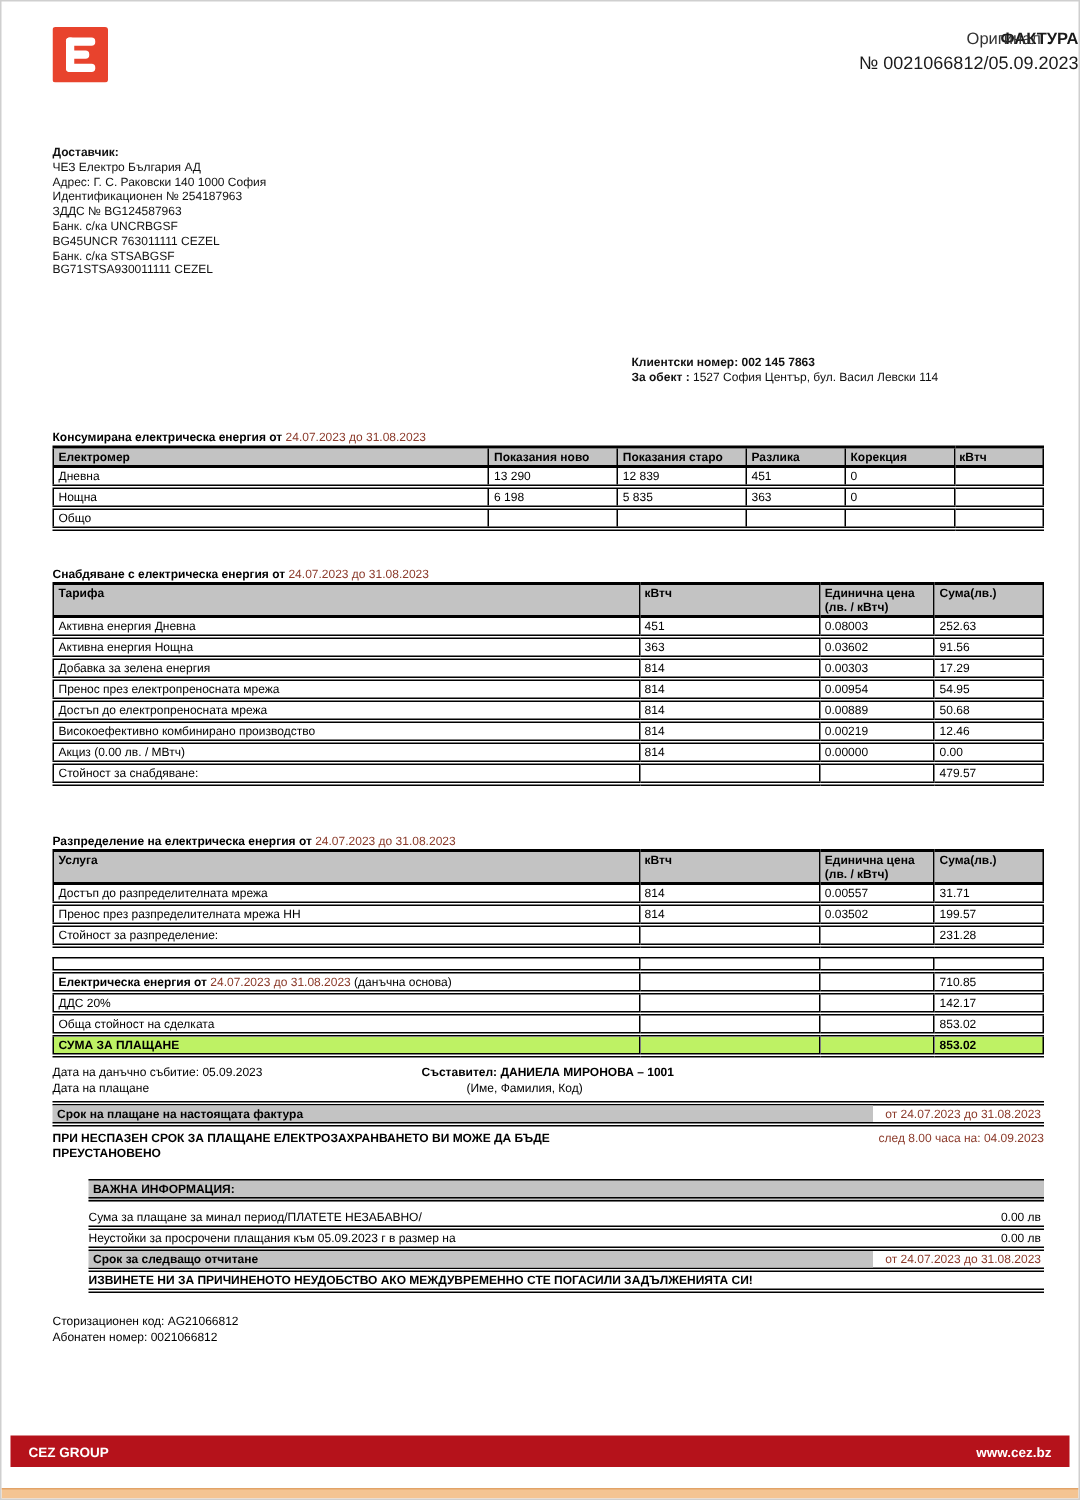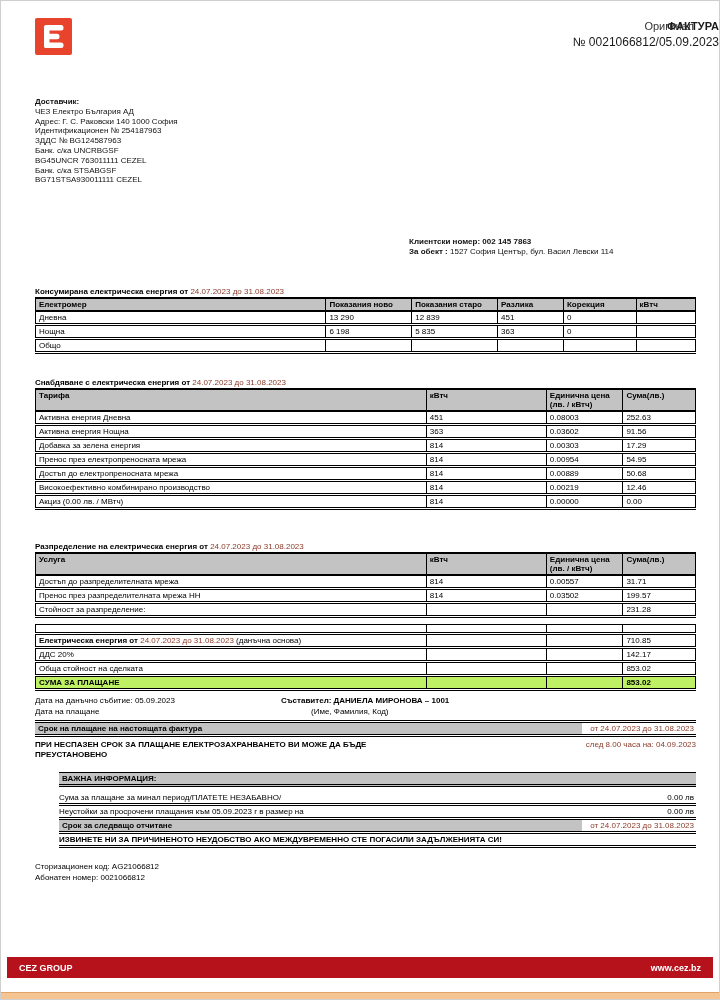--- a/index.html
+++ b/index.html
@@ -11,21 +11,21 @@
   .logo { position:absolute; left:34px; top:17px; width:37px; height:37px; }
   .title-block { position:absolute; left:0; right:0; top:19px; text-align:right;padding-left:19px; }
   .doc-title { font-size:11px; font-weight:bold; color:#1a1a1a; }
   .doc-number { font-size:12px; color:#1a1a1a; margin-top:3px; }
   .original { position:absolute; right:25px; top:19px; font-size:11px; color:#333; }
 
   
   .supplier { position:absolute; left:34px; top:96px; font-size:8px; line-height:9.8px; color:#111; }
   .supplier .head { font-weight:bold; }
   .recipient { position:absolute; left:34px; top:202px; font-size:8px; line-height:9.8px; color:#111; }
-  .client { position:absolute; left:408px; top:236px; font-size:8px; line-height:10px; color:#111; }
+  .client { position:absolute; left:420px; top:236px; font-size:8px; line-height:10px; color:#111; }
 
   .bold { font-weight:bold; }
   .date { color:#8b3a2a; }
 
   
   .main { position:absolute; left:34px; top:286px; width:661px; }
   .tbl-title { font-size:8px; margin-bottom:1px; }
   .mt24 { margin-top:24px; } .mt32 { margin-top:32px; }
 
   table.tbl { width:100%; border-collapse:collapse; table-layout:fixed; }
@@ -223,20 +223,26 @@
           <td>814</td>
           <td>0.00219</td>
           <td>12.46</td>
         </tr>
         <tr>
           <td>Акциз (0.00 лв. / МВтч)</td>
           <td>814</td>
           <td>0.00000</td>
           <td>0.00</td>
         </tr>
+        <tr>
+          <td>Стойност за снабдяване:</td>
+          <td></td>
+          <td></td>
+          <td>479.57</td>
+        </tr>
       </tbody>
     </table>
 
     <div class="tbl-title mt32">
       <span class="bold">Разпределение на електрическа енергия от</span>
       <span class="date">24.07.2023 до 31.08.2023</span>
     </div>
     <table class="tbl">
       <colgroup>
           <col style="width:59.2%">

